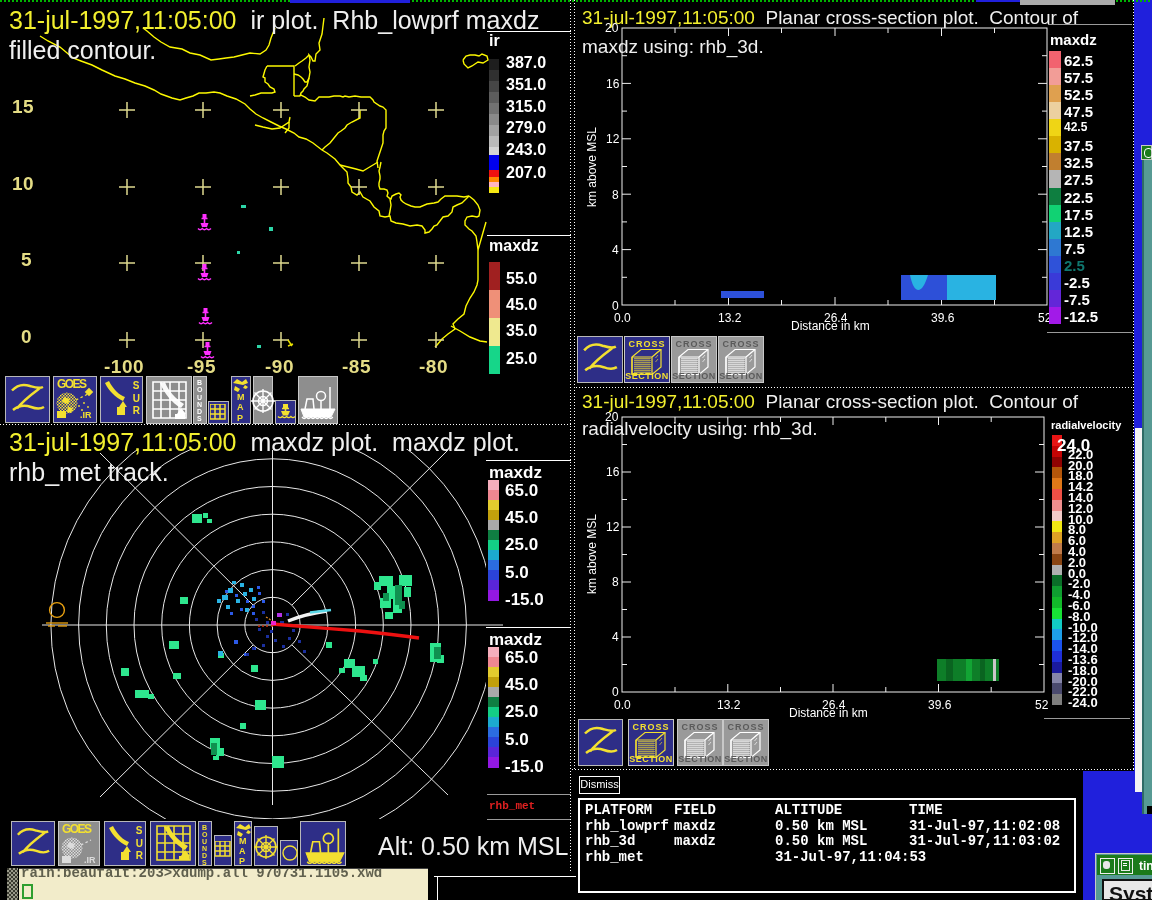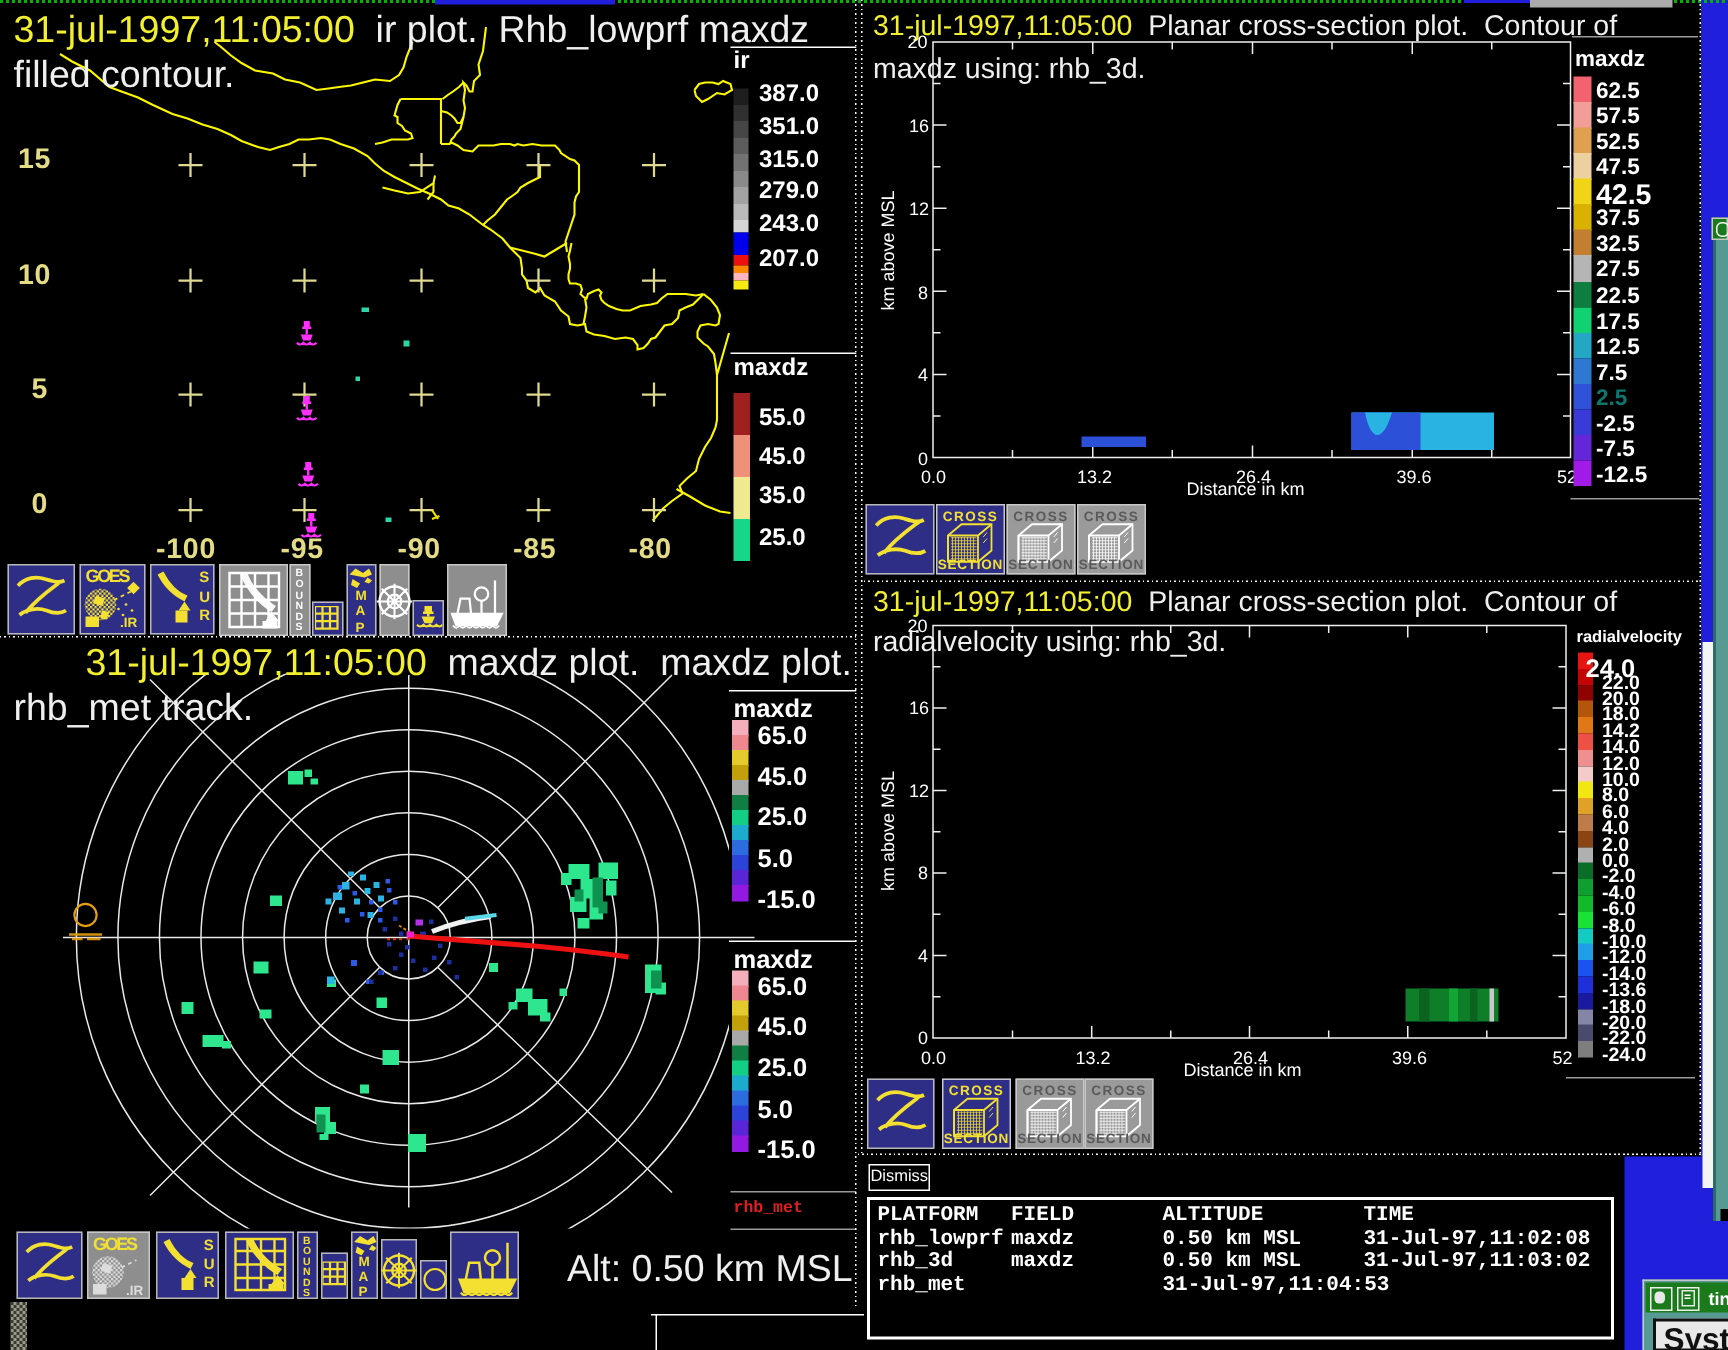--- a/index.html
+++ b/index.html
@@ -291,21 +291,21 @@
 <div class="abs" style="left:473px;top:221.6px;width:12px;height:17.6px;background:#23a7c4;"></div>
 <div class="abs" style="left:473px;top:238.7px;width:12px;height:17.6px;background:#2e78d2;"></div>
 <div class="abs" style="left:473px;top:255.7px;width:12px;height:17.6px;background:#2f52d9;"></div>
 <div class="abs" style="left:473px;top:272.8px;width:12px;height:17.6px;background:#3a3ad8;"></div>
 <div class="abs" style="left:473px;top:289.8px;width:12px;height:17.6px;background:#6326d8;"></div>
 <div class="abs" style="left:473px;top:306.9px;width:12px;height:17.6px;background:#a21ae8;"></div>
 <div class="abs" style="left:488px;top:53.0px;font-size:15px;font-weight:bold;color:#fff;line-height:1;">62.5</div>
 <div class="abs" style="left:488px;top:70.1px;font-size:15px;font-weight:bold;color:#fff;line-height:1;">57.5</div>
 <div class="abs" style="left:488px;top:87.1px;font-size:15px;font-weight:bold;color:#fff;line-height:1;">52.5</div>
 <div class="abs" style="left:488px;top:104.2px;font-size:15px;font-weight:bold;color:#fff;line-height:1;">47.5</div>
-<div class="abs" style="left:488px;top:121.2px;font-size:19px;font-weight:bold;color:#fff;line-height:1;">42.5</div>
+<div class="abs" style="left:488px;top:121.2px;font-size:12px;font-weight:bold;color:#fff;line-height:1;">42.5</div>
 <div class="abs" style="left:488px;top:138.3px;font-size:15px;font-weight:bold;color:#fff;line-height:1;">37.5</div>
 <div class="abs" style="left:488px;top:155.4px;font-size:15px;font-weight:bold;color:#fff;line-height:1;">32.5</div>
 <div class="abs" style="left:488px;top:172.4px;font-size:15px;font-weight:bold;color:#fff;line-height:1;">27.5</div>
 <div class="abs" style="left:488px;top:189.5px;font-size:15px;font-weight:bold;color:#fff;line-height:1;">22.5</div>
 <div class="abs" style="left:488px;top:206.5px;font-size:15px;font-weight:bold;color:#fff;line-height:1;">17.5</div>
 <div class="abs" style="left:488px;top:223.6px;font-size:15px;font-weight:bold;color:#fff;line-height:1;">12.5</div>
 <div class="abs" style="left:488px;top:240.7px;font-size:15px;font-weight:bold;color:#fff;line-height:1;">7.5</div>
 <div class="abs" style="left:488px;top:257.7px;font-size:15px;font-weight:bold;color:#0f766e;line-height:1;">2.5</div>
 <div class="abs" style="left:488px;top:274.8px;font-size:15px;font-weight:bold;color:#fff;line-height:1;">-2.5</div>
 <div class="abs" style="left:488px;top:291.8px;font-size:15px;font-weight:bold;color:#fff;line-height:1;">-7.5</div>
@@ -577,21 +577,21 @@
 
   <path d="M272,199 C290,200.5 330,203.5 360,206 C385,208.5 405,211 419,213" stroke="#ee1111" stroke-width="3.4" fill="none"></path>
   <path d="M258,201 h10 m3,0 h4" stroke="#cc3311" stroke-width="1.5" stroke-dasharray="2,2" fill="none"></path>
   <path d="M266,192 l8,5" stroke="#e08820" stroke-width="1.2" stroke-dasharray="2,1.5" fill="none"></path>
   <rect x="277" y="188" width="5" height="4" fill="#b433e8"></rect>
   <rect x="271" y="196" width="5" height="4" fill="#ee22cc"></rect>
 
   <circle cx="57" cy="185" r="7.4" stroke="#e8a010" fill="none" stroke-width="1.4"></circle>
   <path d="M46,198 h22 M48,201 h7 M58,201 h9" stroke="#e8a010" stroke-width="1.6" fill="none" opacity="0.9"></path>
 </svg>
-<div class="t1" style="left:9px;top:5px;margin-left:48px;"><span class="ty">31-jul-1997,11:05:00</span>  maxdz plot.  maxdz plot.</div>
+<div class="t1" style="left:9px;top:5px;"><span class="ty">31-jul-1997,11:05:00</span>  maxdz plot.  maxdz plot.</div>
 <div class="t1" style="left:9px;top:35px;">rhb_met track.</div>
 <div class="wline" style="left:486px;top:35px;width:85px;height:1px;"></div>
 <div class="cl" style="left:489px;top:39px;font-size:17px;">maxdz</div>
 <div class="abs" style="left:488px;top:55px;width:11px;height:10.5px;background:#f5aebc;"></div>
 <div class="abs" style="left:488px;top:65px;width:11px;height:10.5px;background:#ef8791;"></div>
 <div class="abs" style="left:488px;top:75px;width:11px;height:10.5px;background:#e3cb2e;"></div>
 <div class="abs" style="left:488px;top:85px;width:11px;height:10.5px;background:#c2a00c;"></div>
 <div class="abs" style="left:488px;top:95px;width:11px;height:10.5px;background:#a9a9a9;"></div>
 <div class="abs" style="left:488px;top:105px;width:11px;height:10.5px;background:#0f7e42;"></div>
 <div class="abs" style="left:488px;top:115px;width:11px;height:10.5px;background:#13cf85;"></div>
@@ -680,20 +680,24 @@
 <div class="abs" style="left:578px;top:798px;width:498px;height:95px;border:2px solid #fff;box-sizing:border-box;"></div>
 <div class="mono abs" style="color:#fff;font-size:14px;font-weight:bold;line-height:15.5px;white-space:pre;">
  <div class="abs" style="left:585px;top:803px;">PLATFORM<br>rhb_lowprf<br>rhb_3d<br>rhb_met</div>
  <div class="abs" style="left:674px;top:803px;">FIELD<br>maxdz<br>maxdz</div>
  <div class="abs" style="left:775px;top:803px;">ALTITUDE<br>0.50 km MSL<br>0.50 km MSL<br>31-Jul-97,11:04:53</div>
  <div class="abs" style="left:909px;top:803px;">TIME<br>31-Jul-97,11:02:08<br>31-Jul-97,11:03:02</div>
 </div>
 
 <div class="abs" style="left:0px;top:866px;width:432px;height:34px;background:#000;"></div>
 <div class="abs" style="left:7px;top:868px;width:11px;height:32px;background:repeating-conic-gradient(#9a9a8a 0% 25%, #3a3a30 0% 50%) 0 0/4px 4px;"></div>
+<div class="abs" style="left:19px;top:868px;width:409px;height:32px;background:#f2ecca;border-top:1px solid #444;box-sizing:border-box;overflow:hidden;">
+  <div class="mono" style="position:absolute;left:2px;top:-4px;font-size:14px;font-weight:bold;color:#60604e;white-space:pre;">rain:beaufait:203&gt;xdump.all 970731.1105.xwd</div>
+  <div class="abs" style="left:3px;top:15px;width:11px;height:15px;border:2px solid #2f9e2f;box-sizing:border-box;"></div>
+</div>
 
 <div class="abs" style="left:1141px;top:145px;width:11px;height:15px;background:#1b7a1b;border:1px solid #c8c8c8;box-sizing:border-box;">
       <div class="abs" style="left:2px;top:2px;width:7px;height:8px;border:1px solid #fff;border-radius:4px;"></div>
     </div>
 <div class="abs" style="left:1142px;top:160px;width:10px;height:654px;background:#579a94;border-left:2px solid #2f6b66;box-sizing:border-box;"></div>
 <div class="abs" style="left:1135px;top:428px;width:7px;height:364px;background:#f4f4f4;"></div>
 <div class="abs" style="left:1147px;top:806px;width:5px;height:8px;background:#000;"></div>
 
 <div class="abs" style="left:1095px;top:853px;width:57px;height:47px;background:#579a94;border-top:1px solid #c8c8c8;border-left:1px solid #c8c8c8;box-sizing:border-box;">
   <div class="abs" style="left:1px;top:1px;width:56px;height:20px;background:#1b7a1b;"></div>

